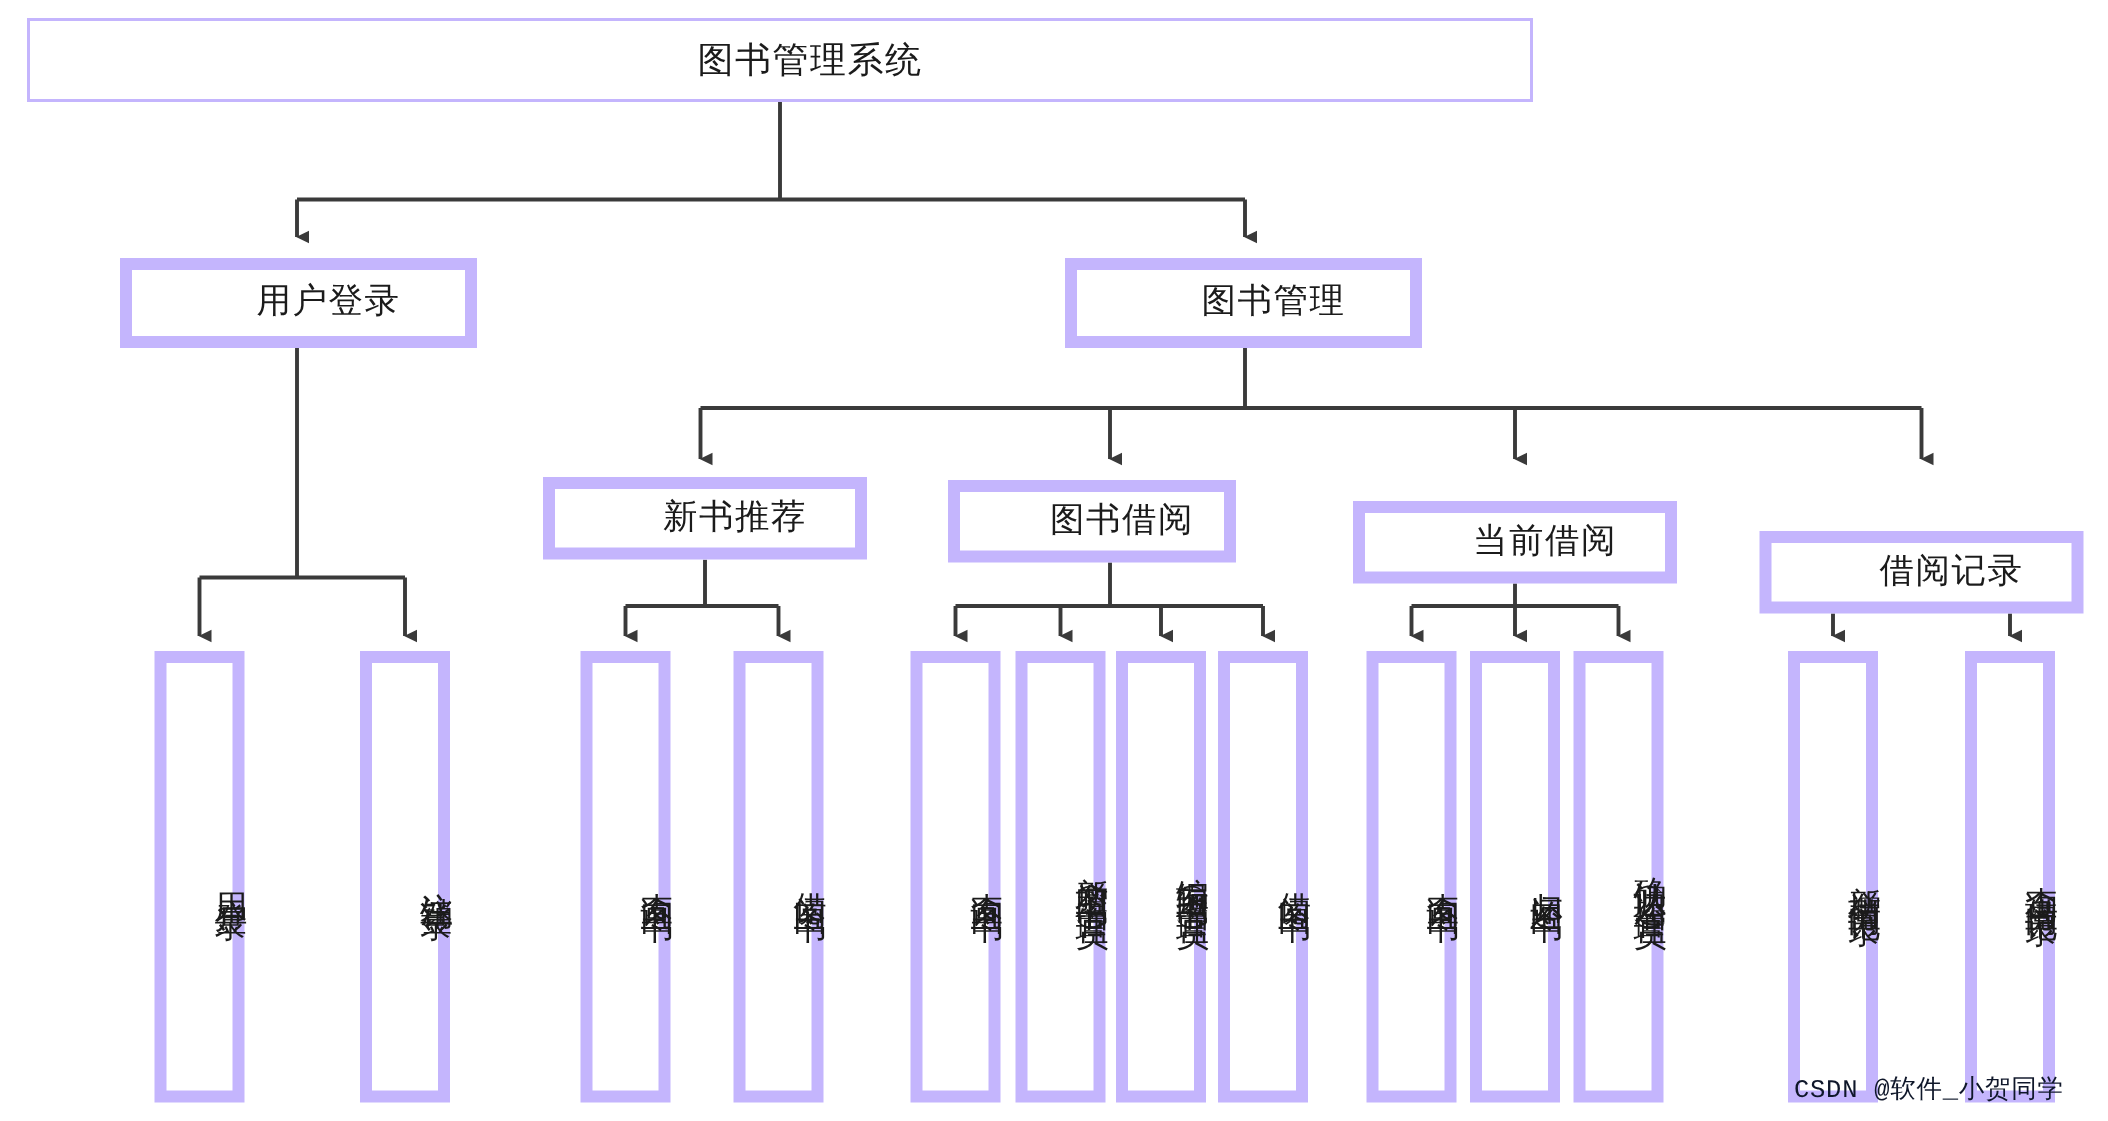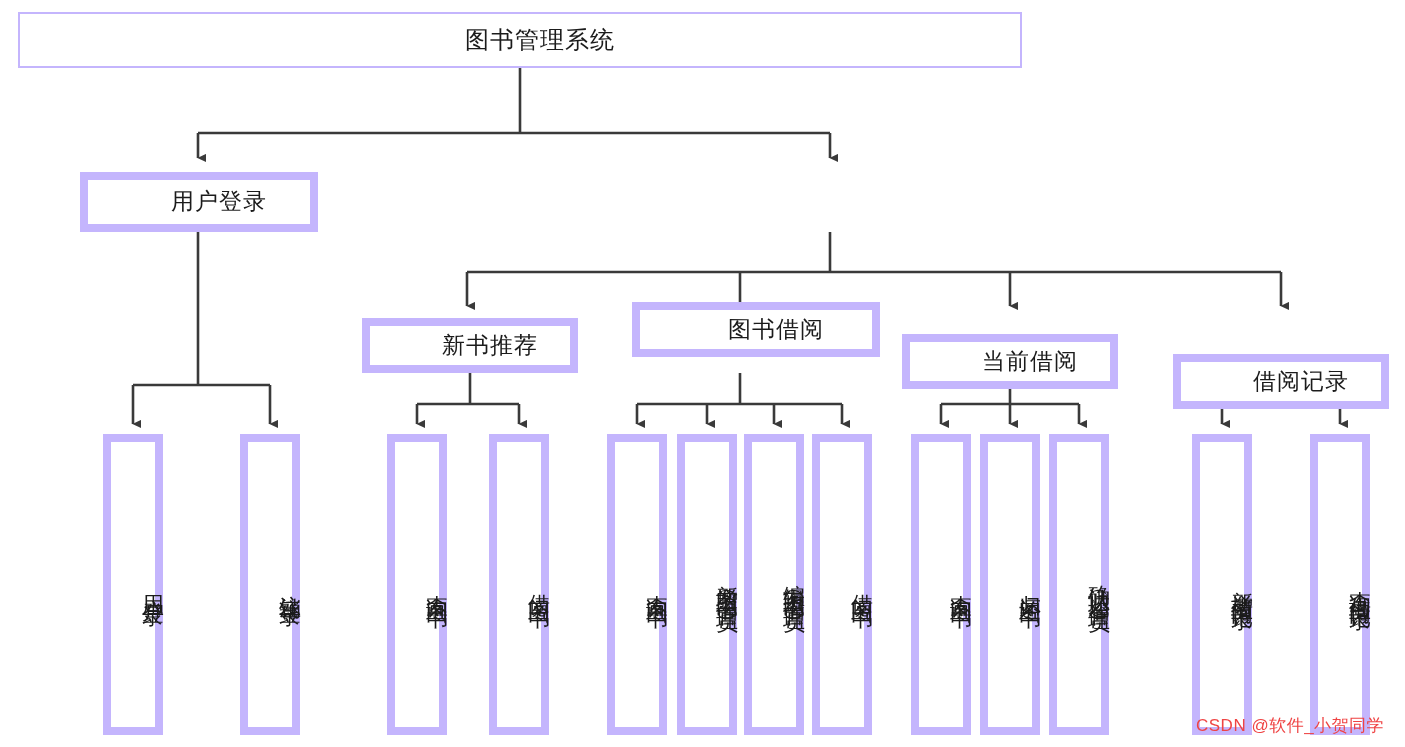--- a/index.html
+++ b/index.html
@@ -55,24 +55,24 @@
   }
   .node.root {
     border-width: 2px;
     font-size: 24px;
   }
   #watermark {
     position: absolute;
     left: 1196px;
     top: 714px;
     font-size: 17px;
-    color: #ef4444;
+    color: #0f172a;
     white-space: nowrap;
     letter-spacing: 0.5px;
-    font-family: Liberation Sans, sans-serif;
+    font-family: Liberation Mono, monospace;
   }
 </style>
 </head>
 <body>
 
 <div id="diagram-canvas">
 
   <svg id="edge-layer" viewBox="0 0 1405 747" xmlns="http://www.w3.org/2000/svg">
     <defs>
       <marker id="arrowhead" markerWidth="10" markerHeight="10" refX="4.5" refY="8.6" orient="auto" markerUnits="userSpaceOnUse">
@@ -123,25 +123,28 @@
     </g>
   </svg>
 
   <div class="node horizontal root" style="left:18px; top:12px; width:1004px; height:56px;">
     <span>图书管理系统</span>
   </div>
 
   <div class="node horizontal" style="left:80px; top:172px; width:238px; height:60px;">
     <span>用户登录</span>
   </div>
+  <div class="node horizontal" style="left:710px; top:172px; width:238px; height:60px;">
+    <span>图书管理</span>
+  </div>
 
   <div class="node horizontal" style="left:362px; top:318px; width:216px; height:55px;">
     <span>新书推荐</span>
   </div>
-  <div class="node horizontal" style="left:632px; top:302px; width:248px; height:55px;text-align:center;">
+  <div class="node horizontal" style="left:632px; top:320px; width:192px; height:55px;text-align:center;">
     <span>图书借阅</span>
   </div>
   <div class="node horizontal" style="left:902px; top:318px; width:216px; height:55px;margin-top:16px;">
     <span>当前借阅</span>
   </div>
   <div class="node horizontal" style="left:1173px; top:318px; width:216px; height:55px;margin-top:36px;">
     <span>借阅记录</span>
   </div>
 
   <div class="node vertical" style="left:103px; top:434px; width:60px; height:301px;">

